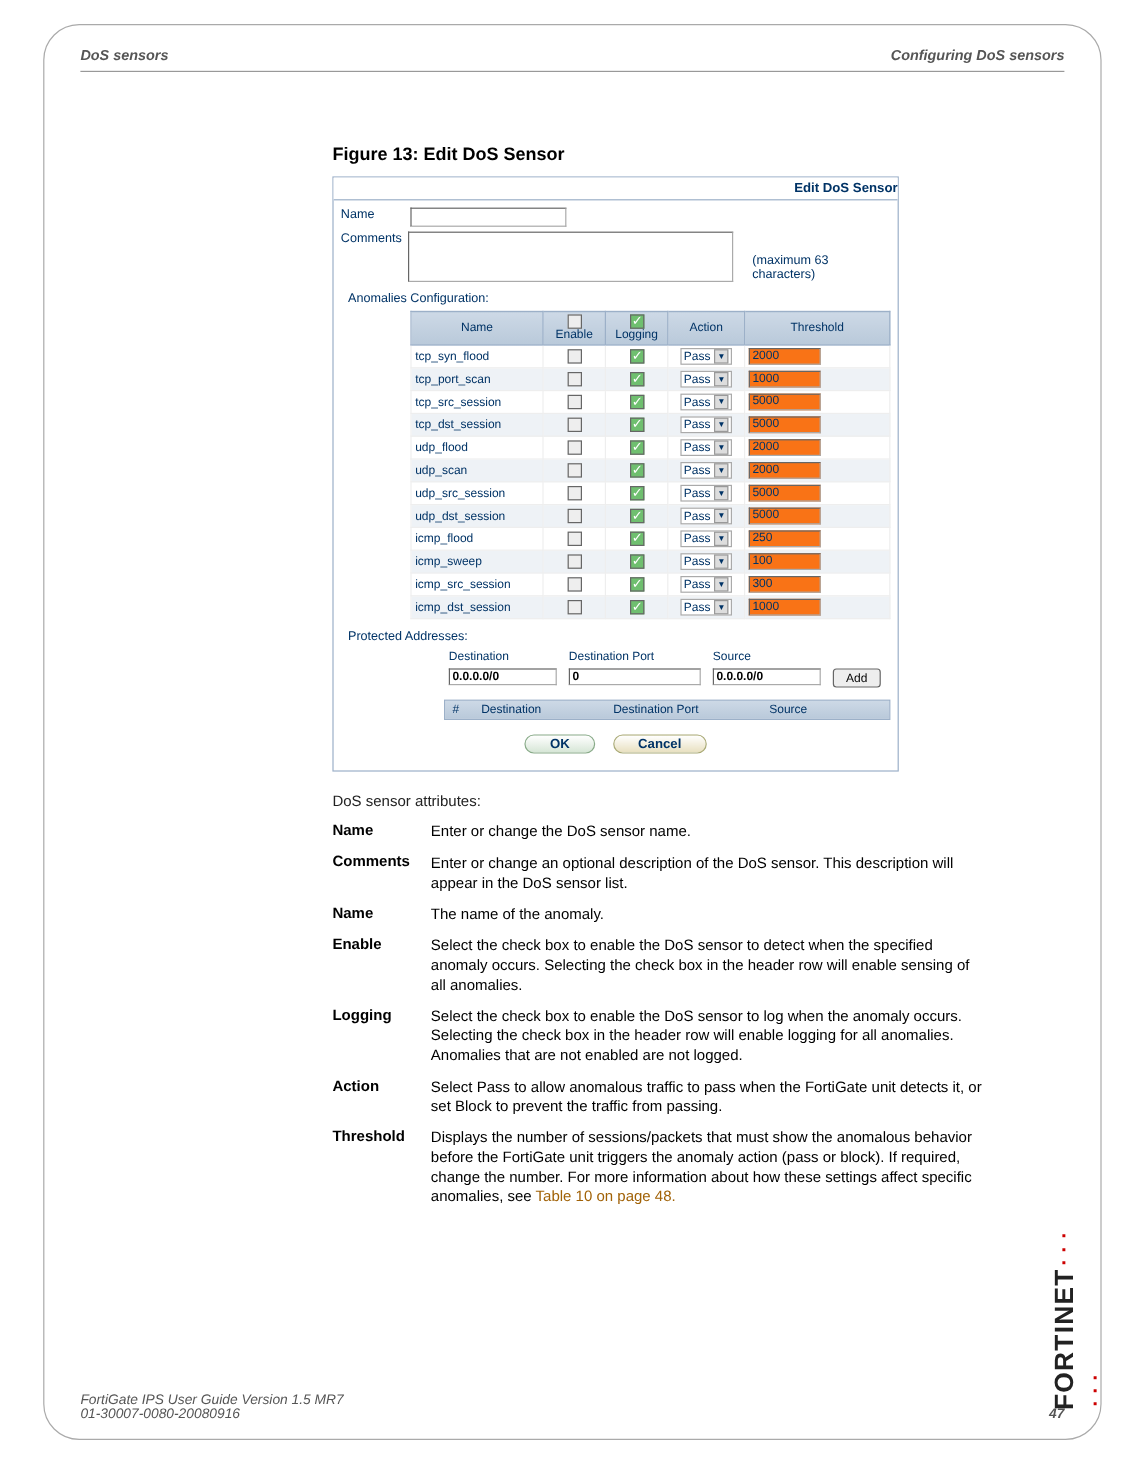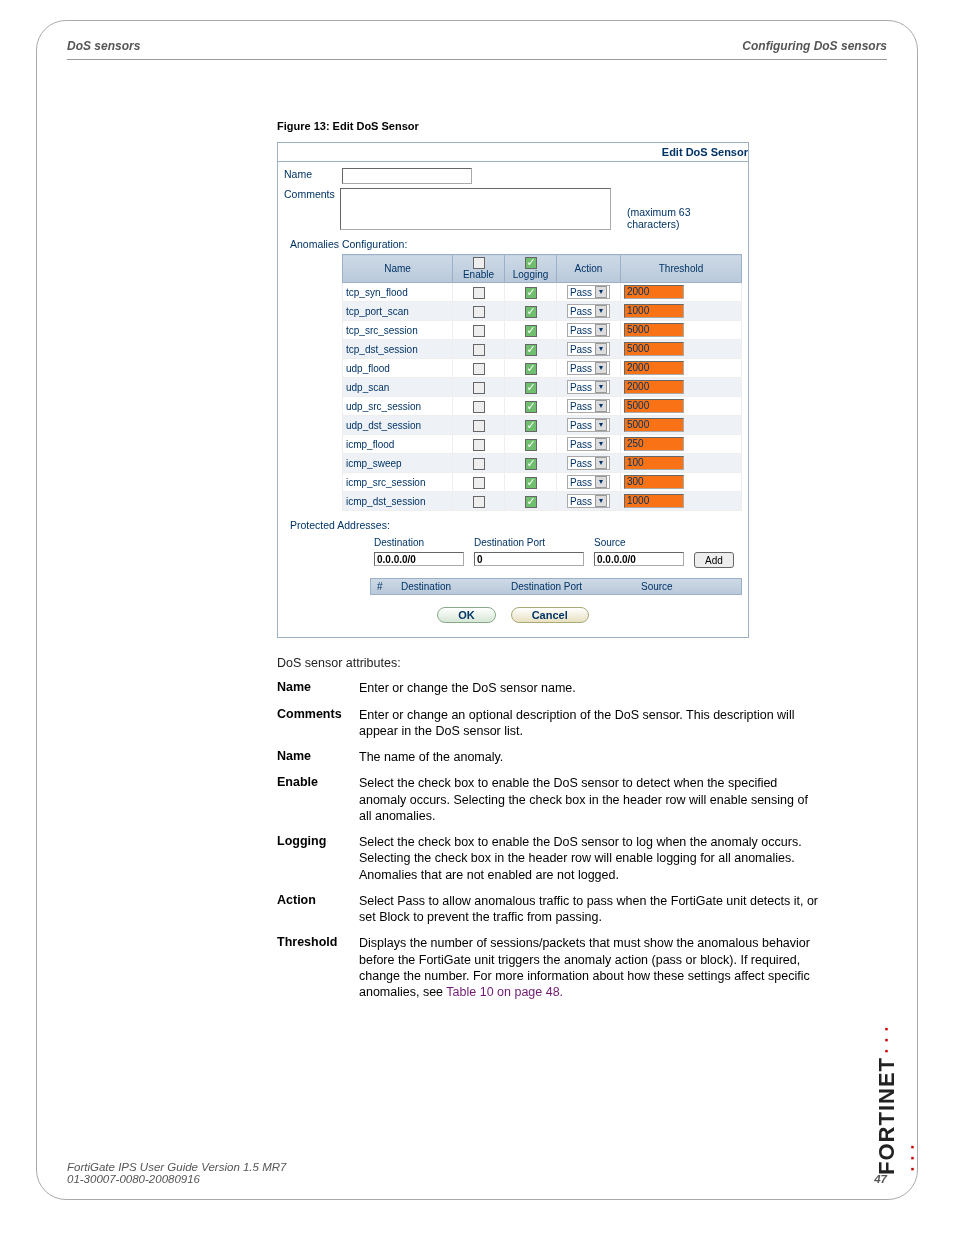--- a/index.html
+++ b/index.html
@@ -25,21 +25,21 @@
     justify-content: space-between;
     font-style: italic;
     font-weight: bold;
     font-size: 12px;
     color: #555;
     padding-bottom: 6px;
     border-bottom: 1px solid #999;
     margin-bottom: 60px;
   }
   .figure-caption {
-    font-size: 11px;
+    font-size: 15px;
     font-weight: bold;
     margin-left: 210px;
     margin-bottom: 10px;
   }
   .screenshot {
     margin-left: 210px;
     width: 472px;
     border: 1px solid #9cb0c8;
     font-size: 10.5px;
     color: #003366;
@@ -135,21 +135,21 @@
     padding:1px 20px; font-size:11px; font-weight:bold; margin: 0 6px;
     background: linear-gradient(#fff, #d6e6d6);
   }
   .cancel-btn { border-color:#aa7; background: linear-gradient(#fff,#e8e0c0); }
 
   .body-text { margin-left:210px; margin-top:18px; font-size:12.5px; color:#222; }
   .attr-table { margin-left:210px; margin-top:10px; font-size:12.5px; }
   .attr-row { display:flex; margin-bottom:10px; align-items:flex-start; }
   .attr-label { width: 82px; font-weight:bold; flex-shrink:0; }
   .attr-desc { width: 460px; line-height:1.3; }
-  .link { color: #701a75; }
+  .link { color: #a16207; }
 
   .footer {
     position:absolute;
     bottom: 14px;
     left: 30px; right: 30px;
     display:flex; justify-content:space-between; align-items:flex-end;
     font-size:11.5px; font-style: italic; color:#555;
   }
   .pagenum { font-weight:bold; font-style: italic; }
 

